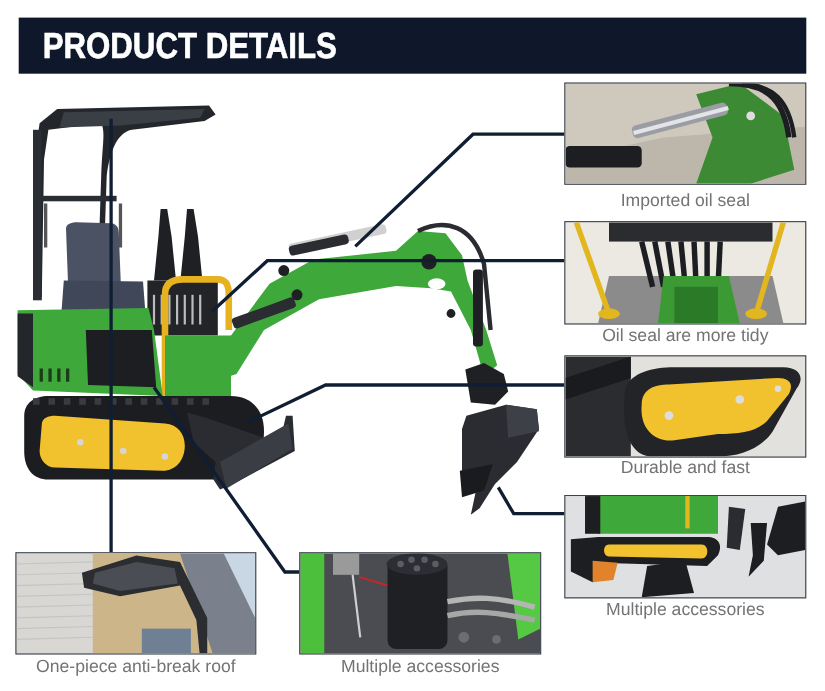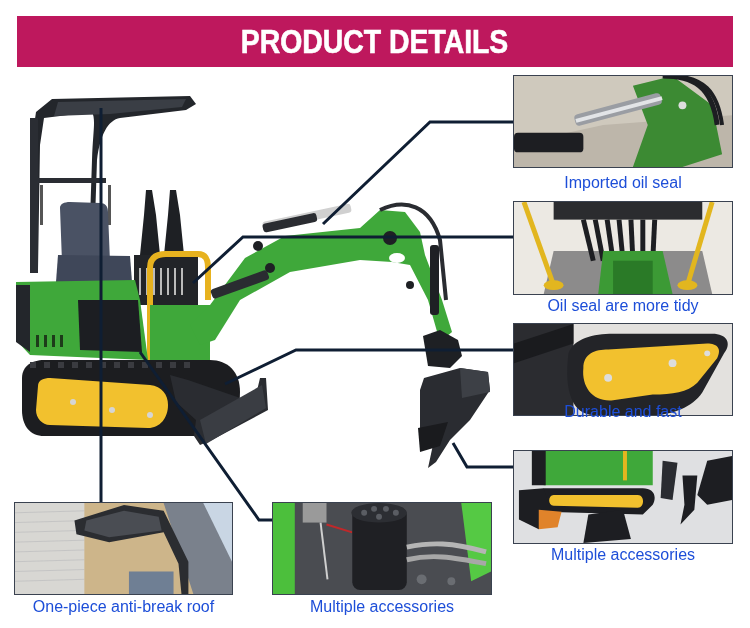--- a/index.html
+++ b/index.html
@@ -1,38 +1,38 @@
 <!DOCTYPE html>
 <html><head>
   <meta charset="utf-8">
   <style>
     * { box-sizing: border-box; margin: 0; padding: 0; }
     html, body { width: 750px; height: 628px; background: #ffffff; overflow: hidden; }
     body { position: relative; font-family: "Liberation Sans", sans-serif; }
 
     .header {
       position: absolute; left: 17px; top: 16px; width: 716px; height: 51px;
-      background: #be185d; display: flex; align-items: center; justify-content: center;
+      background: #0f172a; display: flex; align-items: center; 
     }
     .header-title {
       color: #ffffff; font-family: "Liberation Sans", sans-serif; font-weight: 700;
       font-size: 33px; letter-spacing: 0px; transform: scaleX(0.86); transform-origin: center;
       -webkit-text-stroke: 0.6px #ffffff;
     }
 
     .connector-layer { position: absolute; left: 0; top: 0; width: 750px; height: 628px; pointer-events: none; }
     .excavator { position: absolute; left: 0; top: 80px; width: 520px; height: 420px; }
 
     .panel { position: absolute; }
     .panel-photo {
       position: absolute; overflow: hidden; border: 1px solid #3a4250; background: #cfcac0;
     }
     .panel-photo svg { width: 100%; height: 100%; display: block; }
     .panel-caption {
-      position: absolute; text-align: center; color: #1d4ed8; font-size: 16px;
+      position: absolute; text-align: center; color: #737373; font-size: 16px;
       font-family: "Liberation Sans", sans-serif; white-space: nowrap;
     }
   </style>
 </head>
 <body>
 
 <div class="header">
   <span class="header-title">PRODUCT DETAILS</span>
 </div>
 
@@ -179,21 +179,21 @@
       <rect width="220" height="93" fill="#e3e1de"></rect>
       <rect width="60" height="93" fill="#2b2c30"></rect>
       <path d="M55 30 C60 15 80 10 100 10 L200 10 C215 10 220 20 212 30 L190 70 C180 85 160 93 140 93 L80 93 C60 93 50 70 55 30 Z" fill="#232428"></path>
       <path d="M70 45 C70 30 82 26 95 26 L195 20 C205 20 210 25 205 35 L185 60 C175 70 160 72 140 72 L100 78 C80 80 68 65 70 45 Z" fill="#f2c12e"></path>
       <circle cx="95" cy="55" r="4" fill="#ddd"></circle>
       <circle cx="160" cy="40" r="4" fill="#ddd"></circle>
       <circle cx="195" cy="30" r="3" fill="#ddd"></circle>
       <path d="M0 20 L60 0 L60 20 L0 40 Z" fill="#1a1b1e"></path>
     </svg>
   </div>
-  <div class="panel-caption" style="left:513px; top:403px; width:220px;">Durable and fast</div>
+  <div class="panel-caption" style="left:513px; top:417px; width:220px;">Durable and fast</div>
 </div>
 
 <div class="panel">
   <div class="panel-photo" style="left:513px; top:450px; width:220px; height:94px;">
     <svg viewBox="0 0 220 94" preserveAspectRatio="none">
       <rect width="220" height="94" fill="#dfe0e2"></rect>
       <path d="M20 0 L140 0 L140 35 L30 35 Z" fill="#3fa83a"></path>
       <rect x="18" y="0" width="14" height="35" fill="#1d1e22"></rect>
       <rect x="110" y="0" width="4" height="30" fill="#e2b61f"></rect>
       <path d="M30 38 L130 38 C140 38 145 45 140 55 L130 65 L30 62 C22 62 20 50 30 38 Z" fill="#1d1e22"></path>

